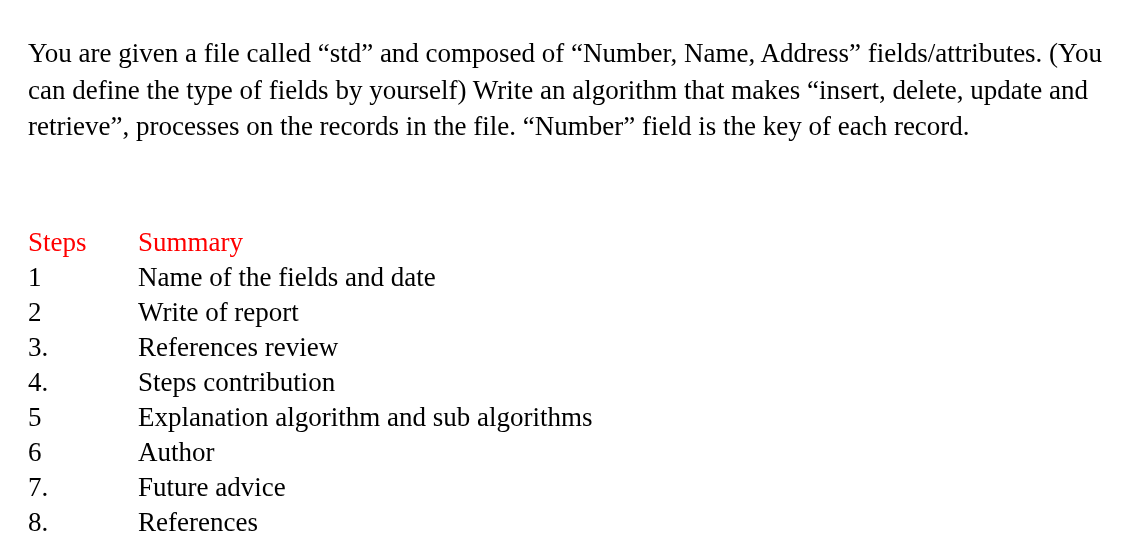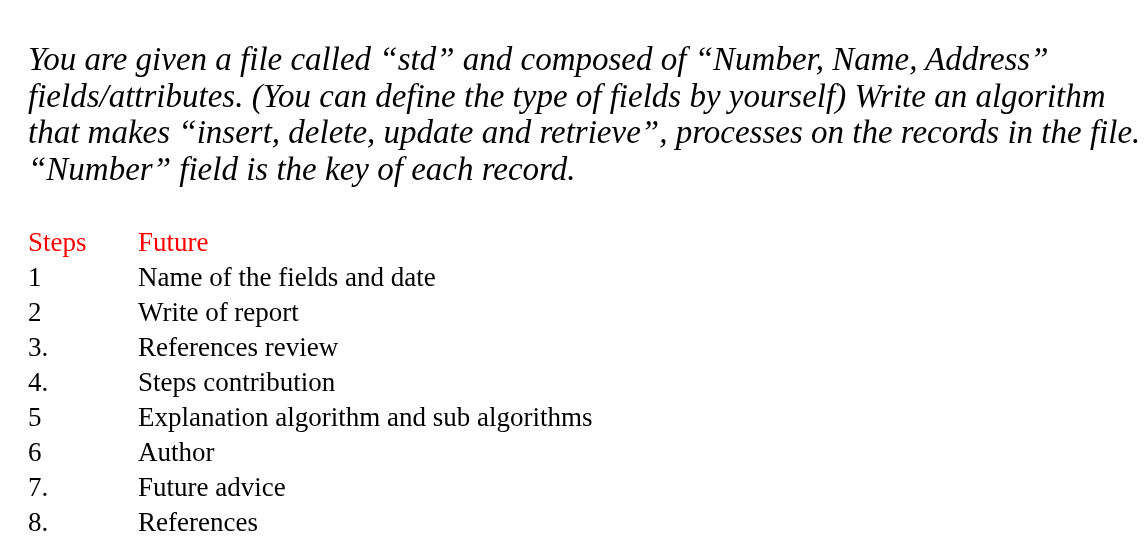--- a/index.html
+++ b/index.html
@@ -22,26 +22,25 @@
     height: 537px;
     background: #ffffff;
   }
 
   
   .prompt-paragraph {
     position: absolute;
     left: 28px;
     top: 8px;
     width: 1118px;
-    font-size: 33px;
+    font-size: 27px;
     line-height: 36.5px;
     text-align: left;
     white-space: normal;
     word-spacing: 0px;
-    font-style: italic;
   }
 
   
   .lead-in {
     position: absolute;
     left: 28px;
     top: 190px;
     font-size: 27px;
     line-height: 35px;
   }
@@ -78,21 +77,21 @@
 
 <div id="page">
 
   <p class="prompt-paragraph">You are given a file called “std” and composed of “Number, Name, Address” fields/attributes. (You can define the type of fields by yourself) Write an algorithm that makes “insert, delete, update and retrieve”, processes on the records in the file. “Number” field is the key of each record.</p>
 
 
   <table class="report-table">
     <tbody>
       <tr class="header-row">
         <td class="col-step">Steps</td>
-        <td class="col-action">Future</td>
+        <td class="col-action">Summary</td>
       </tr>
 
       <tr>
         <td class="col-step">1</td>
         <td class="col-action">Name of the fields and date</td>
       </tr>
       <tr>
         <td class="col-step">2</td>
         <td class="col-action">Write of report</td>
       </tr>

